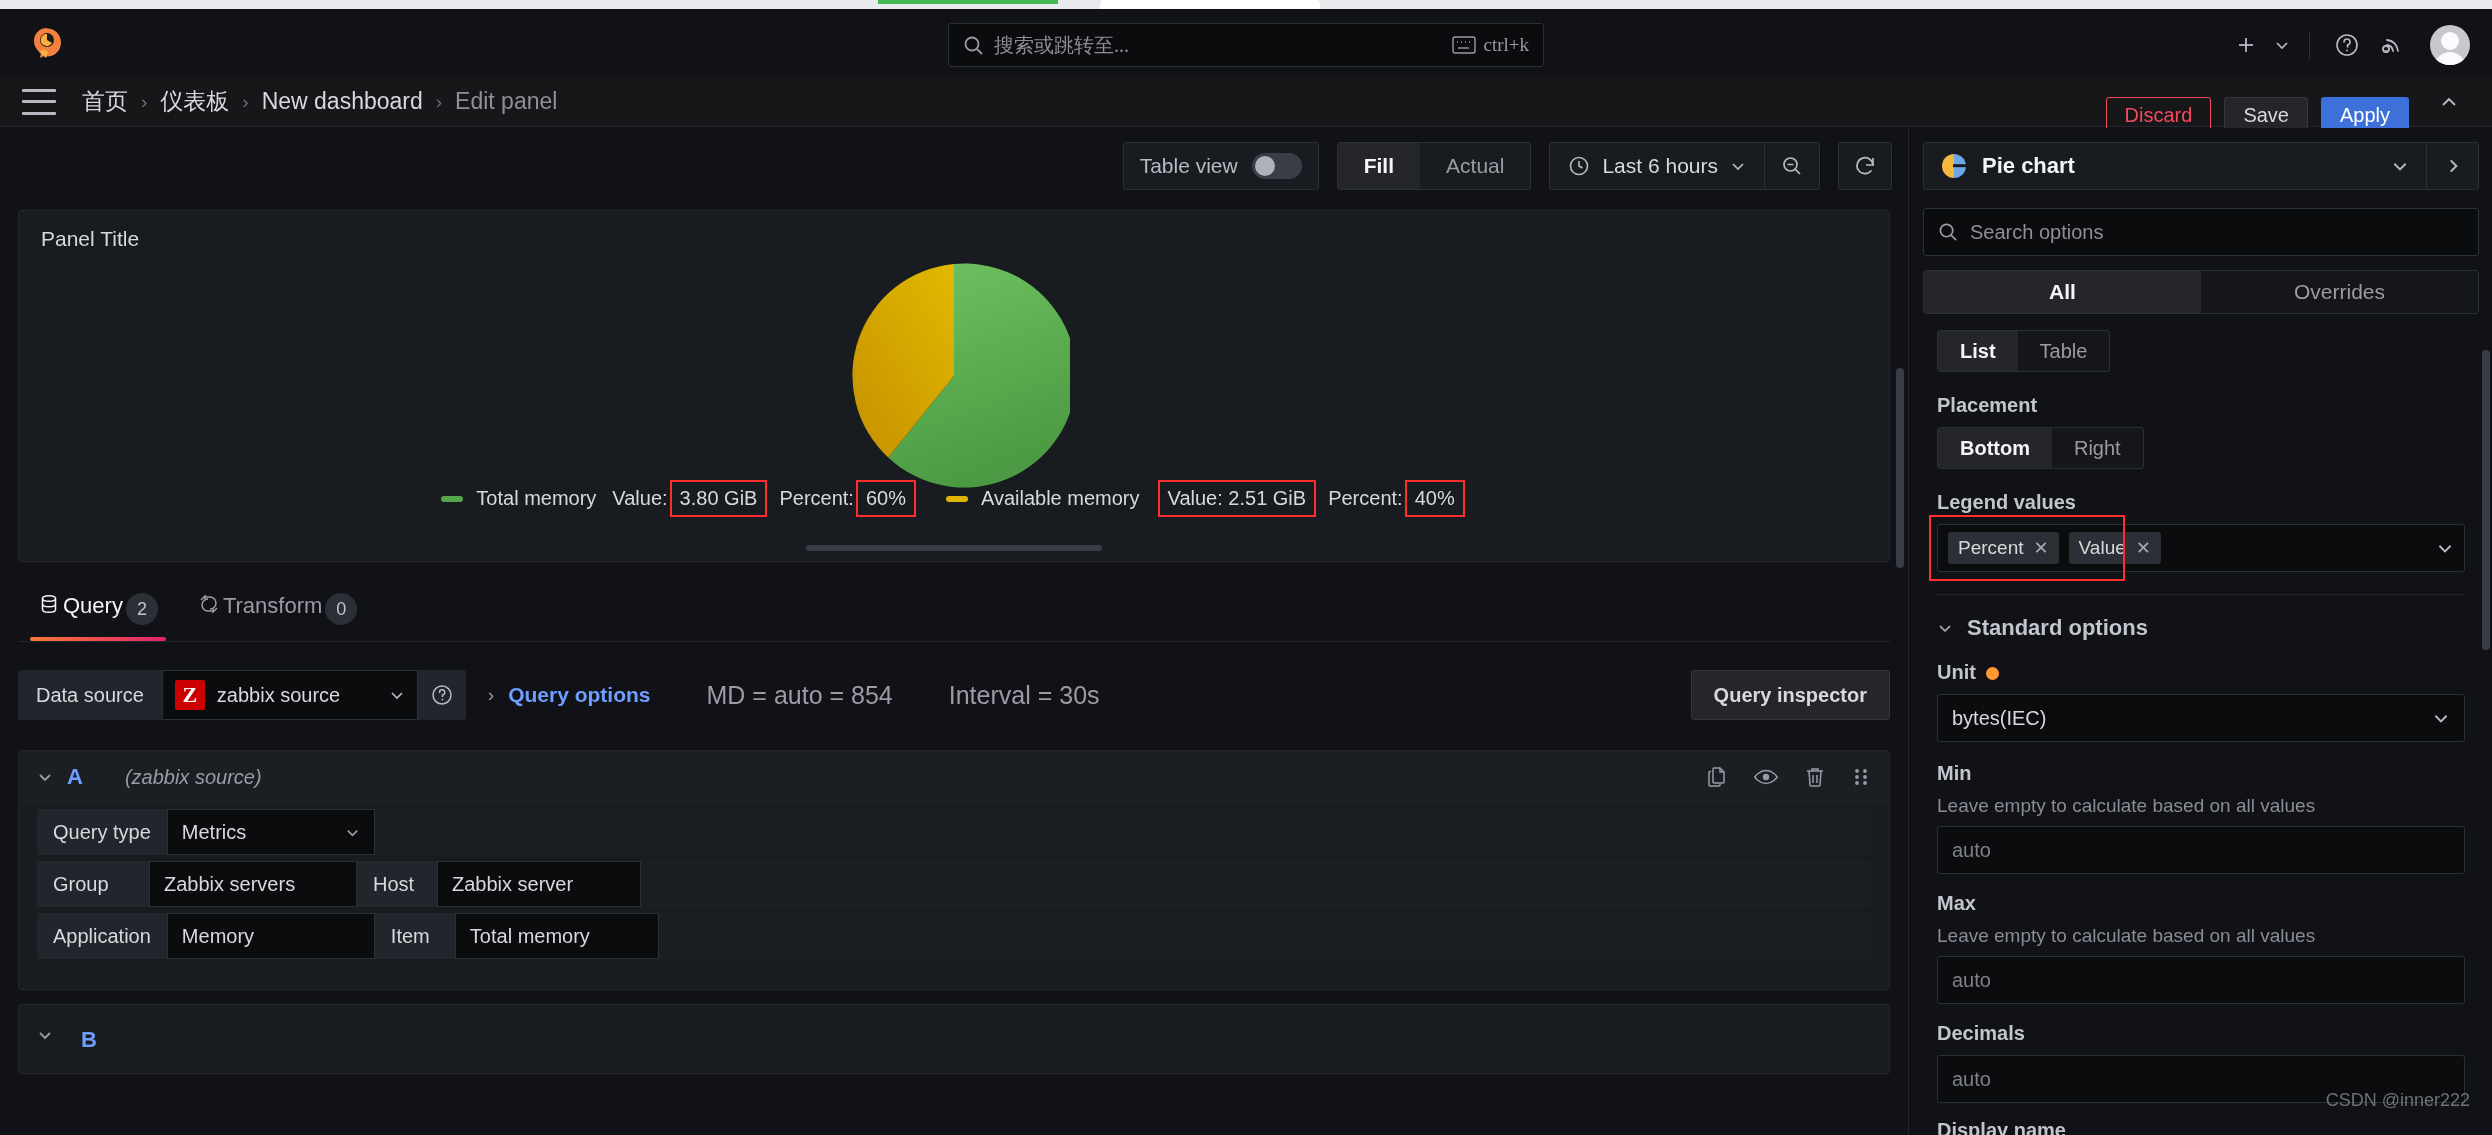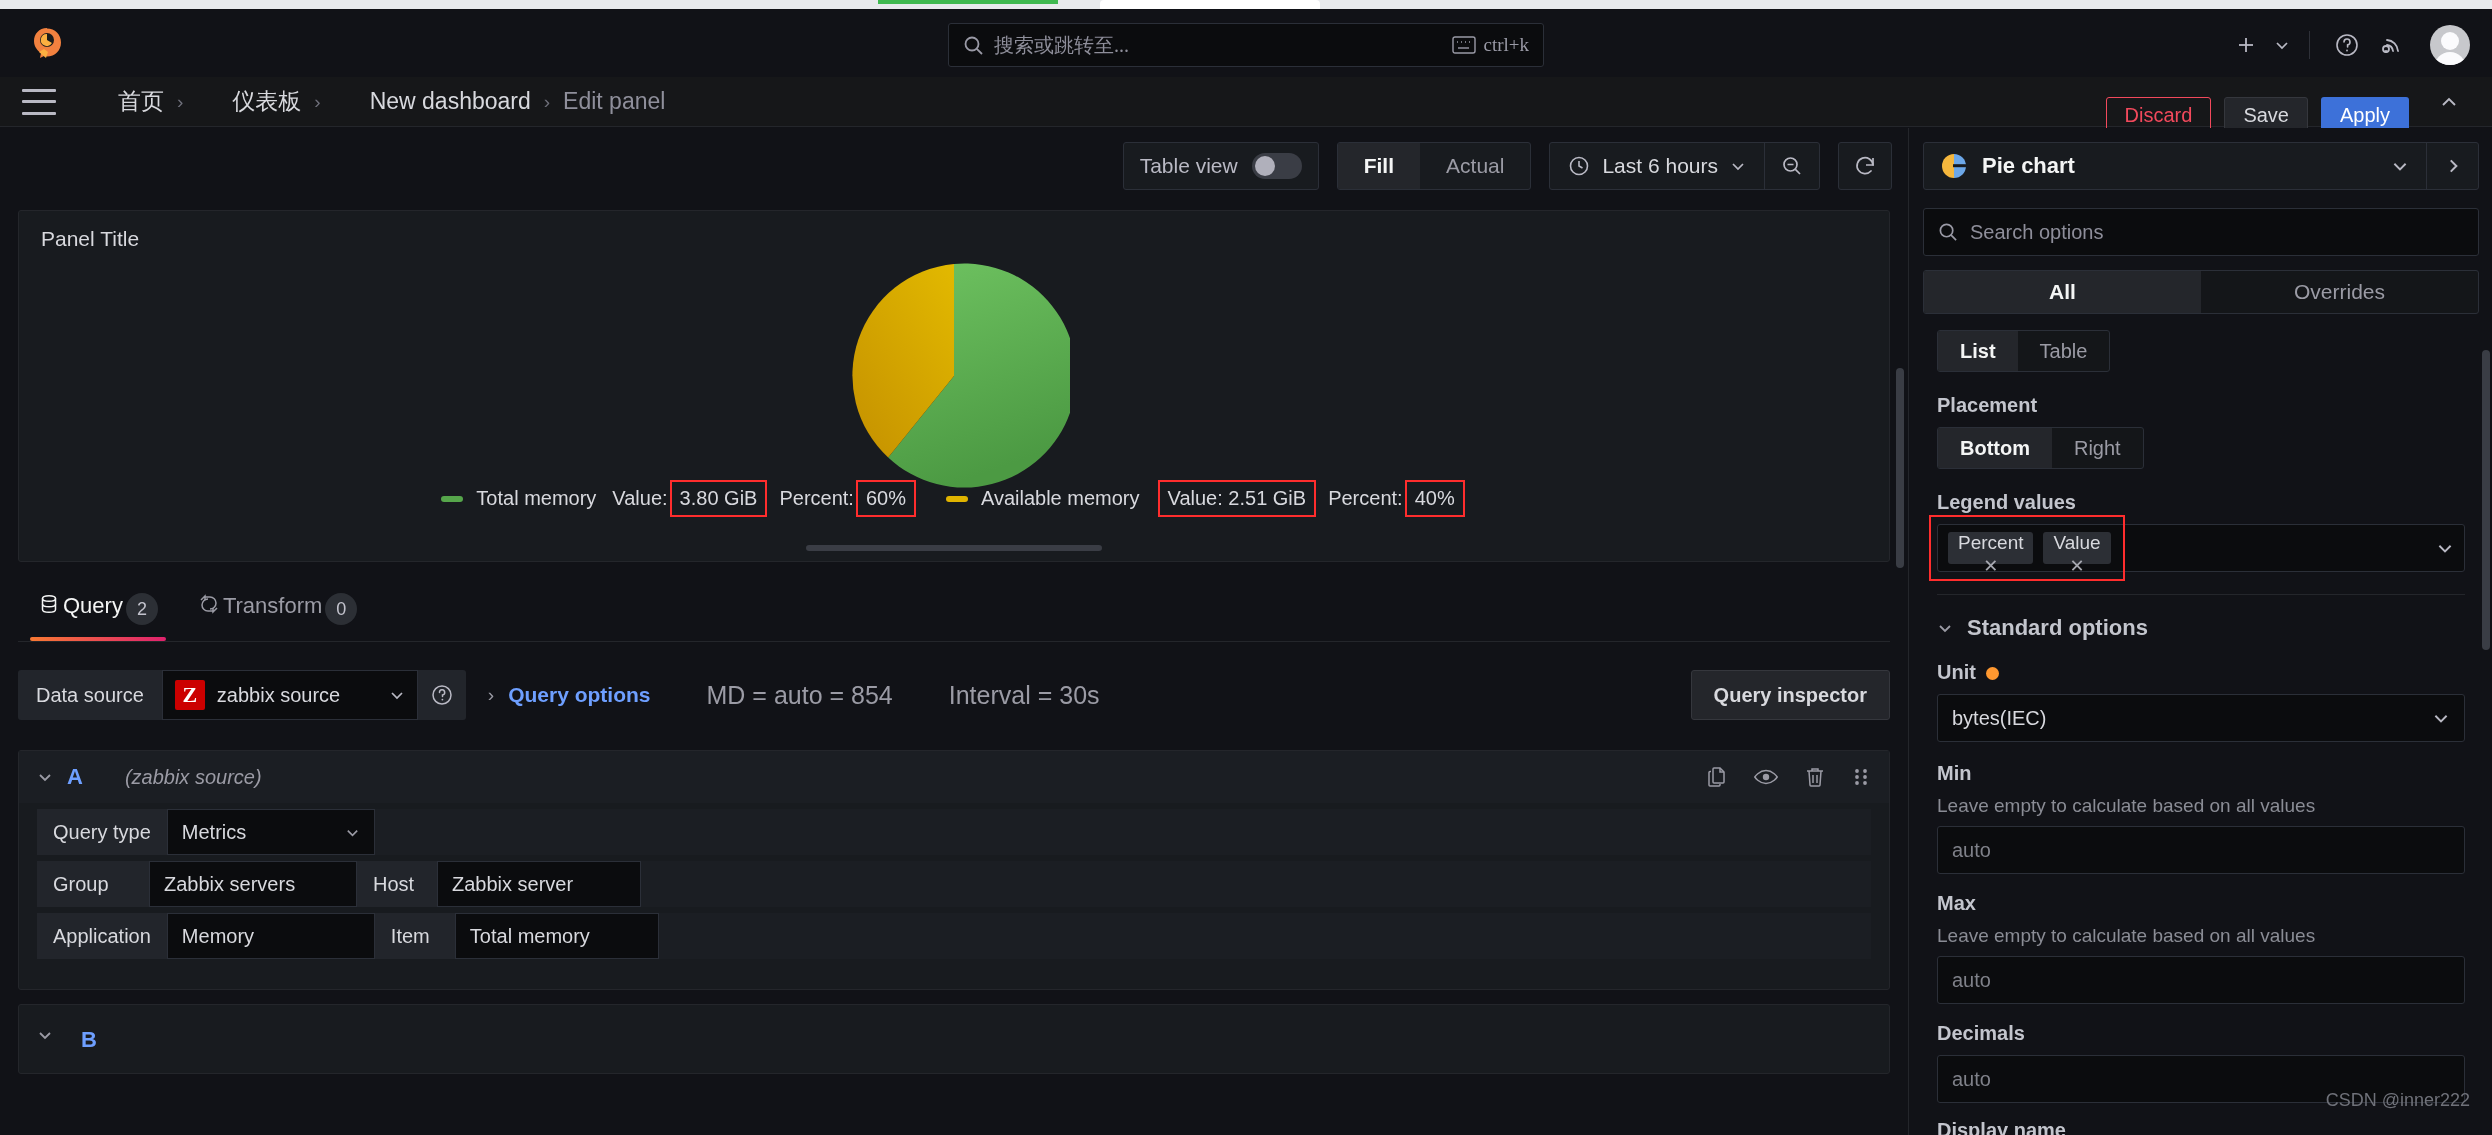--- a/index.html
+++ b/index.html
@@ -52,21 +52,21 @@
 
   
   .crumbrow {
     position: absolute; top: 77px; left: 0; width: 2492px; height: 50px;
     background: #161719; border-bottom: 1px solid #24262b;
     display: flex; align-items: center; padding: 0 22px;
   }
   .hamburger { width: 34px; height: 26px; display: flex; flex-direction: column; justify-content: space-between; margin-right: 26px; cursor: pointer; }
   .hamburger i { display: block; height: 3px; background: #b9b9c4; border-radius: 1px; }
   .crumbs { display: flex; align-items: center; gap: 0; font-size: 23px; }
-  .crumbs a { color: #d8d9de; text-decoration: none; cursor: pointer; margin-left: 36px; }
+  .crumbs a { color: #d8d9de; text-decoration: none; cursor: pointer; }
   .crumbs .cur { color: #8f8f9b; }
   .crumbs .sep { color: #6e6f7a; margin: 0 13px; font-size: 19px; }
 
   .crumbrow-right { margin-left: auto; display: flex; align-items: center; gap: 13px; }
   .btn {
     height: 38px; padding: 0 18px; border-radius: 3px; font-size: 20px;
     display: flex; align-items: center; justify-content: center; cursor: pointer;
     border: 1px solid transparent; font-weight: 500; margin-top: 28px;
   }
   .btn-discard { color: #f2495c; border-color: #f2495c; background: transparent; }
@@ -197,21 +197,21 @@
   .seg-sm div { padding: 0 22px; display: flex; align-items: center; font-size: 20px; color: #9b9ba5; cursor: pointer; }
   .seg-sm div.on { background: #24262b; color: #f4f5f5; font-weight: 600; }
   .olabel { font-size: 20px; color: #a6a8b0; margin-bottom: 10px; display: block; }
   .olabel.b { color: #c3c5cd; font-weight: 600; }
   .odesc { font-size: 19px; color: #8a8c95; margin-bottom: 9px; display: block; }
 
   .multisel {
     height: 48px; background: #0b0c0e; border: 1px solid #2b2f38; border-radius: 3px;
     display: flex; align-items: center; padding: 0 10px; gap: 10px; cursor: pointer;
   }
-  .chip { height: 32px; background: #2c2f35; border-radius: 3px; display: flex; align-items: center; gap: 1px; padding: 0 10px; font-size: 19px; color: #d8d9de; flex-direction: column; }
+  .chip { height: 32px; background: #2c2f35; border-radius: 3px; display: flex; align-items: center; gap: 10px; padding: 0 10px; font-size: 19px; color: #d8d9de; }
   .chip .x { color: #a6a8b0; cursor: pointer; font-size: 18px; }
   .multisel .cv { margin-left: auto; color: #b9b9c4; }
 
   .hlbox { position: absolute; border: 2px solid #ff2d2d; pointer-events: none; }
 
   .sec-head { display: flex; align-items: center; gap: 14px; font-size: 22px; color: #c3c5cd; font-weight: 600; cursor: pointer; }
   .sec-head .cv { color: #9b9ba5; font-size: 18px; }
   .divider { height: 1px; background: #24262b; margin: 22px 0 20px 0; }
 
   .inputbox { height: 48px; background: #0b0c0e; border: 1px solid #2b2f38; border-radius: 3px; display: flex; align-items: center; padding: 0 14px; font-size: 20px; color: #7f8189; cursor: text; }

